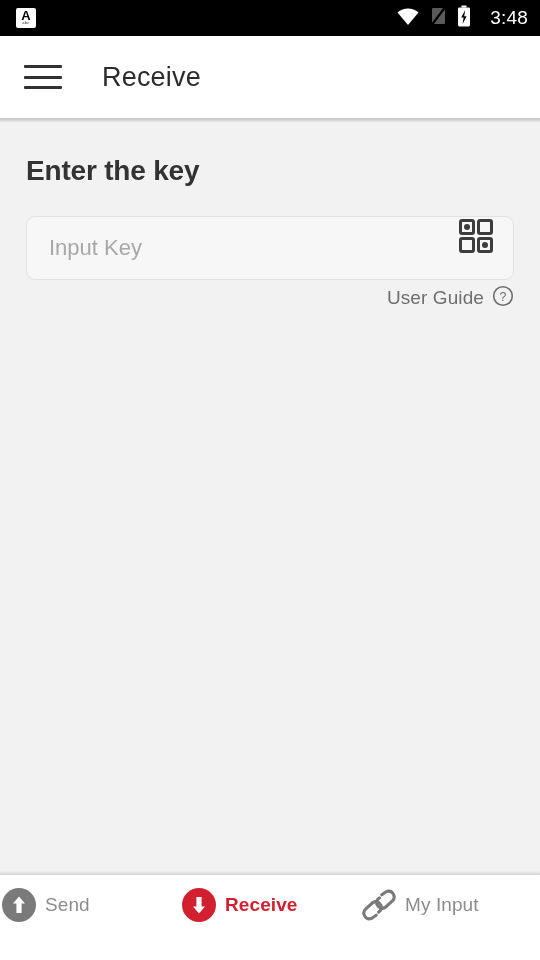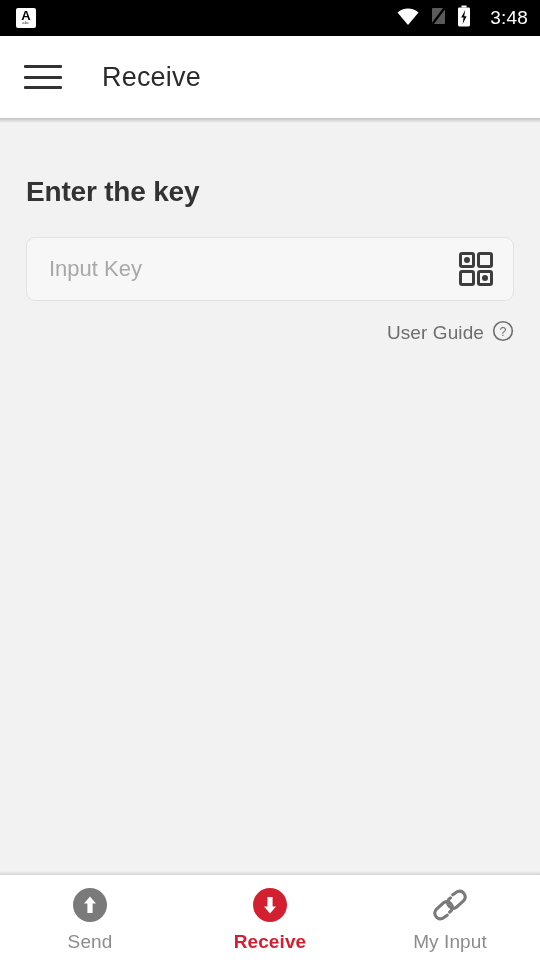--- a/index.html
+++ b/index.html
@@ -108,34 +108,33 @@
 
   
   .content {
     flex:1 1 auto;
     background:#f2f2f2;
     padding:0 26px;
     position:relative;
     overflow:hidden;
   }
   .section-title {
-    margin-top:58px;
+    margin-top:37px;
     font-size:28px;
     font-weight:bold;
     color:#333333;
     letter-spacing:-0.2px;
   }
   .key-field {
     margin-top:29px;
     height:64px;
     background:#f7f7f7;
     border:1px solid #e2e2e2;
     border-radius:9px;
     display:flex;
-    align-items:center;
     padding:0 18px 0 22px;
   }
   .key-input {
     flex:1 1 auto;
     border:none;
     outline:none;
     background:transparent;
     font-size:22px;
     color:#4a4a4a;
     font-family:"Liberation Sans", sans-serif;
@@ -143,21 +142,21 @@
   .key-input::placeholder { color:#a8a8a8; opacity:1; }
   .qr-btn {
     width:38px; height:38px;
     display:flex;
     align-items:center;
     justify-content:center;
     cursor:pointer;
     flex:0 0 38px;
   }
   .user-guide-row {
-    margin-top:19px;
+    margin-top:5px;
     display:flex;
     align-items:center;
     justify-content:flex-end;
     gap:8px;
     cursor:pointer;
   }
   .user-guide-label {
     font-size:19px;
     color:#6e6e6e;
     letter-spacing:0.1px;
@@ -177,21 +176,21 @@
   .bottom-nav:before {
     content:"";
     position:absolute;
     left:0; right:0; top:-4px;
     height:4px;
     background:linear-gradient(to top, rgba(0,0,0,0.13), rgba(0,0,0,0));
   }
   .nav-item {
     flex:1 1 25%;
     display:flex;
-    flex-direction:column;
+    flex-direction:row;
     align-items:center;
     gap:7px;
     cursor:pointer;
   }
   .nav-icon {
     width:38px; height:38px;
     display:flex;
     align-items:center;
     justify-content:center;
   }

